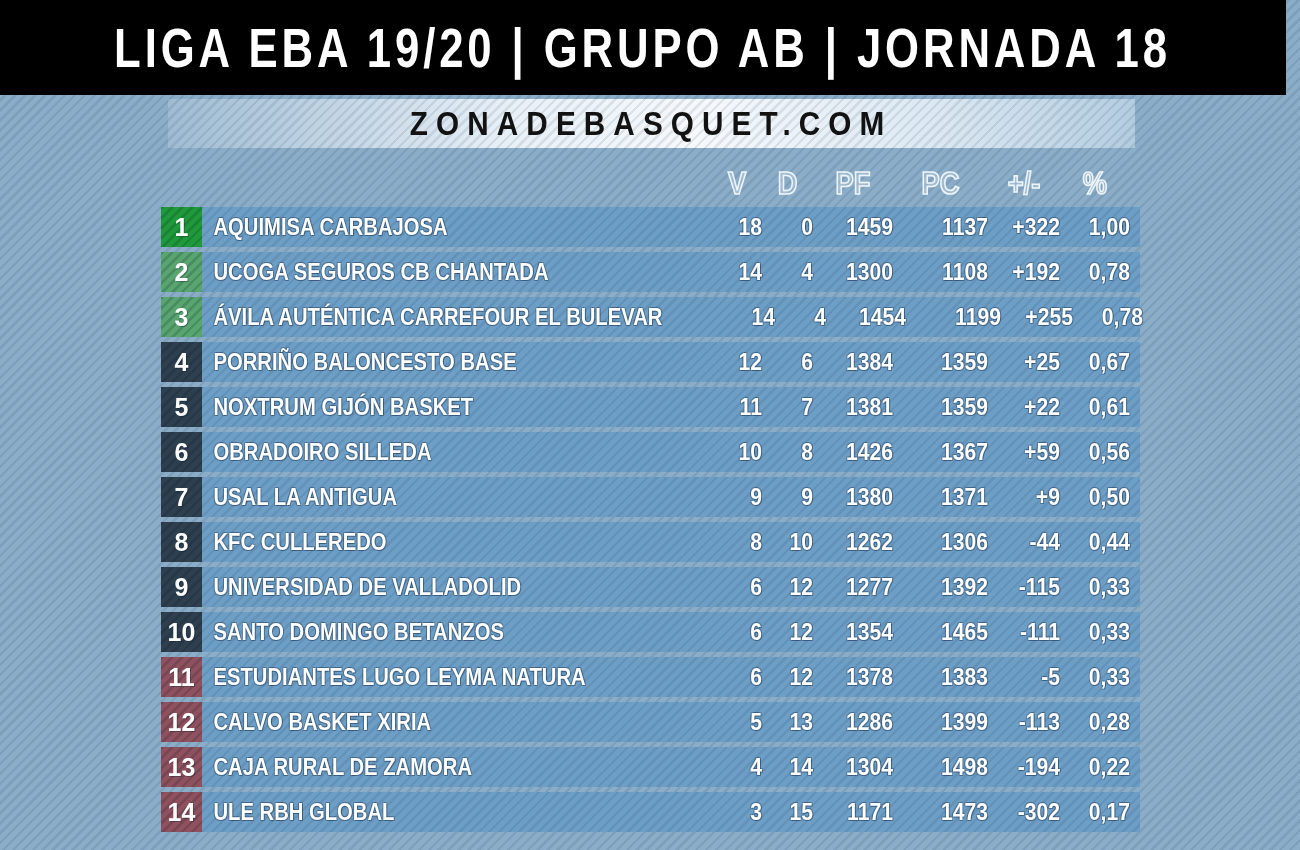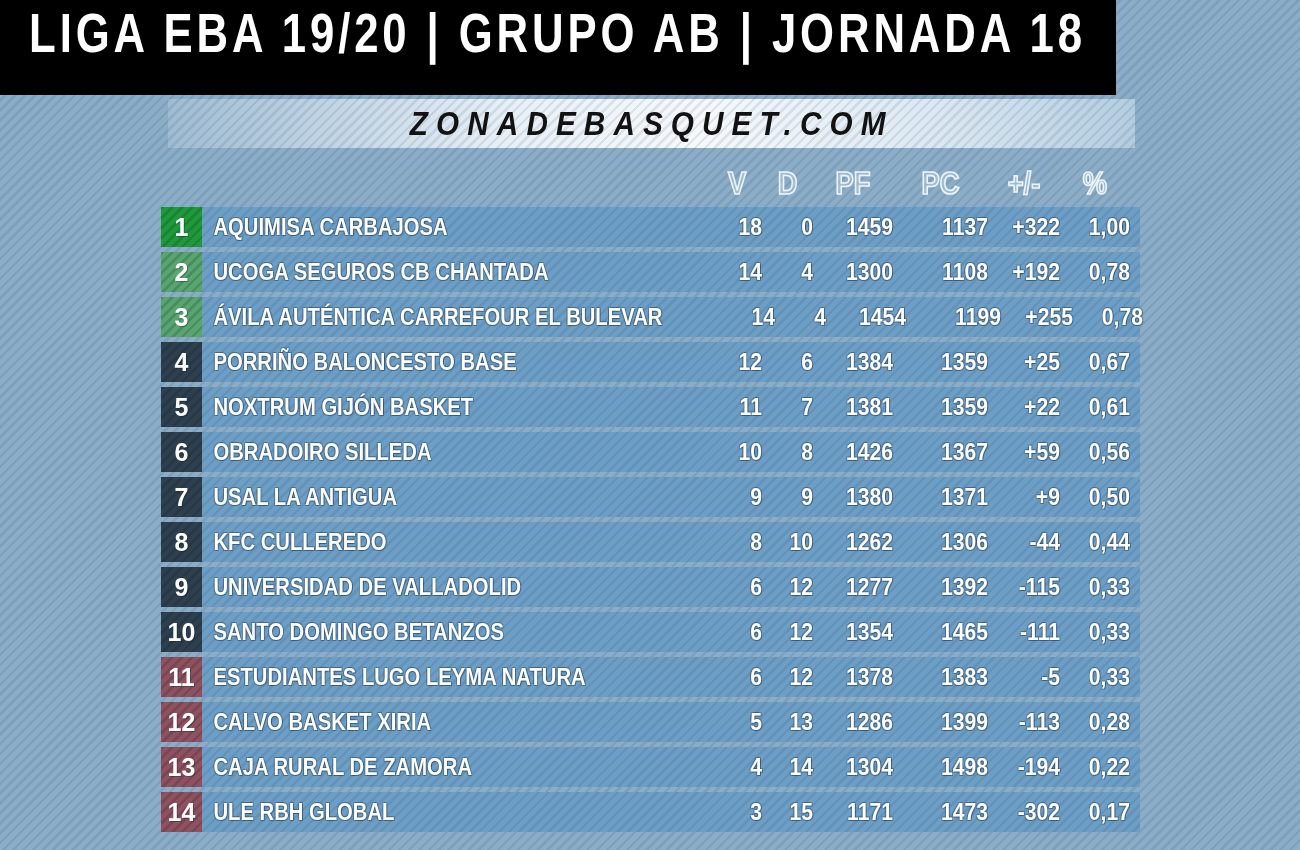--- a/index.html
+++ b/index.html
@@ -5,31 +5,31 @@
   :root{
     --stripe: repeating-linear-gradient(135deg, rgba(18,42,72,.10) 0 2.5px, rgba(0,0,0,0) 2.5px 7px);
     --stripe-dark: repeating-linear-gradient(135deg, rgba(5,15,35,.16) 0 2.5px, rgba(0,0,0,0) 2.5px 7px);
   }
   html,body{margin:0;padding:0;}
   body{font-family:"Liberation Sans","DejaVu Sans",sans-serif;}
   .page{position:relative;width:1300px;height:850px;overflow:hidden;
         background-color:#8badc8;background-image:var(--stripe);}
 
   
-  .banner{position:absolute;left:0;top:0;width:1116px;height:95px;background:#000;
-          display:flex;justify-content:center;z-index:3;}
+  .banner{position:absolute;left:0;top:0;width:1286px;height:95px;background:#000;
+          display:flex;align-items:center;justify-content:center;z-index:3;}
   .banner-text{display:inline-block;transform:scaleX(.78);transform-origin:center;
                color:#fff;font-weight:bold;font-size:56px;letter-spacing:5px;white-space:nowrap;}
 
   
   .siteband{position:absolute;left:168px;top:99px;width:967px;height:49px;z-index:2;
             background-color:#dce8f1;
             background-image:var(--stripe),
               linear-gradient(90deg,#9fbcd3 0%,#e8f0f7 35%,#f6f9fc 55%,#dbe8f2 80%,#b3cde0 100%);
-            display:flex;align-items:center;justify-content:center;font-style:italic;}
+            display:flex;align-items:center;justify-content:center;}
   .site-text{display:inline-block;transform:scaleX(.9);transform-origin:center;
              color:#121212;font-weight:bold;font-size:33px;letter-spacing:9px;white-space:nowrap;}
 
   
   .grid-cols{display:grid;grid-template-columns:41px 1fr 50px 51px 80px 95px 72px 70px;
              align-items:center;}
 
   .thead{position:absolute;left:161px;top:156px;width:979px;height:46px;z-index:2;
          padding-right:10px;box-sizing:border-box;align-items:end;}
   .th{text-align:center;font-weight:bold;font-size:31px;line-height:1;padding-bottom:3px;

